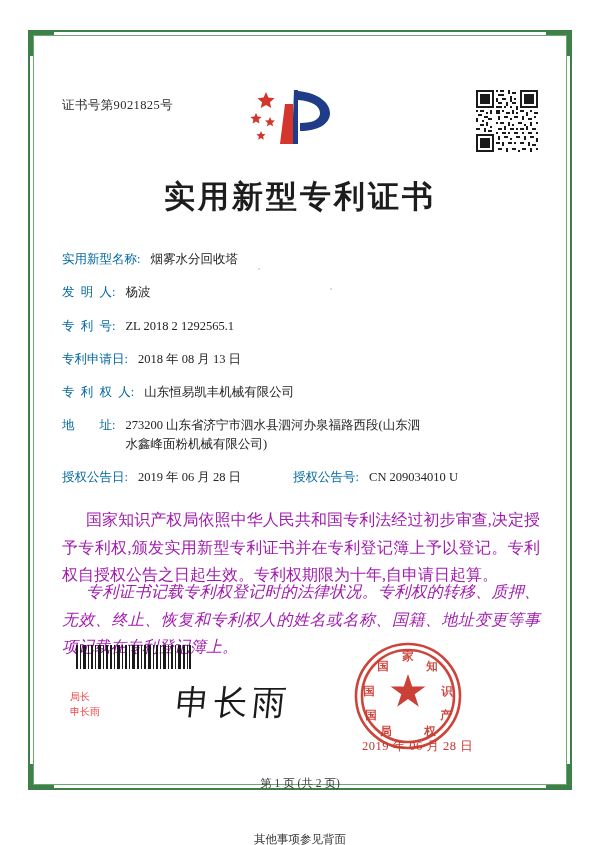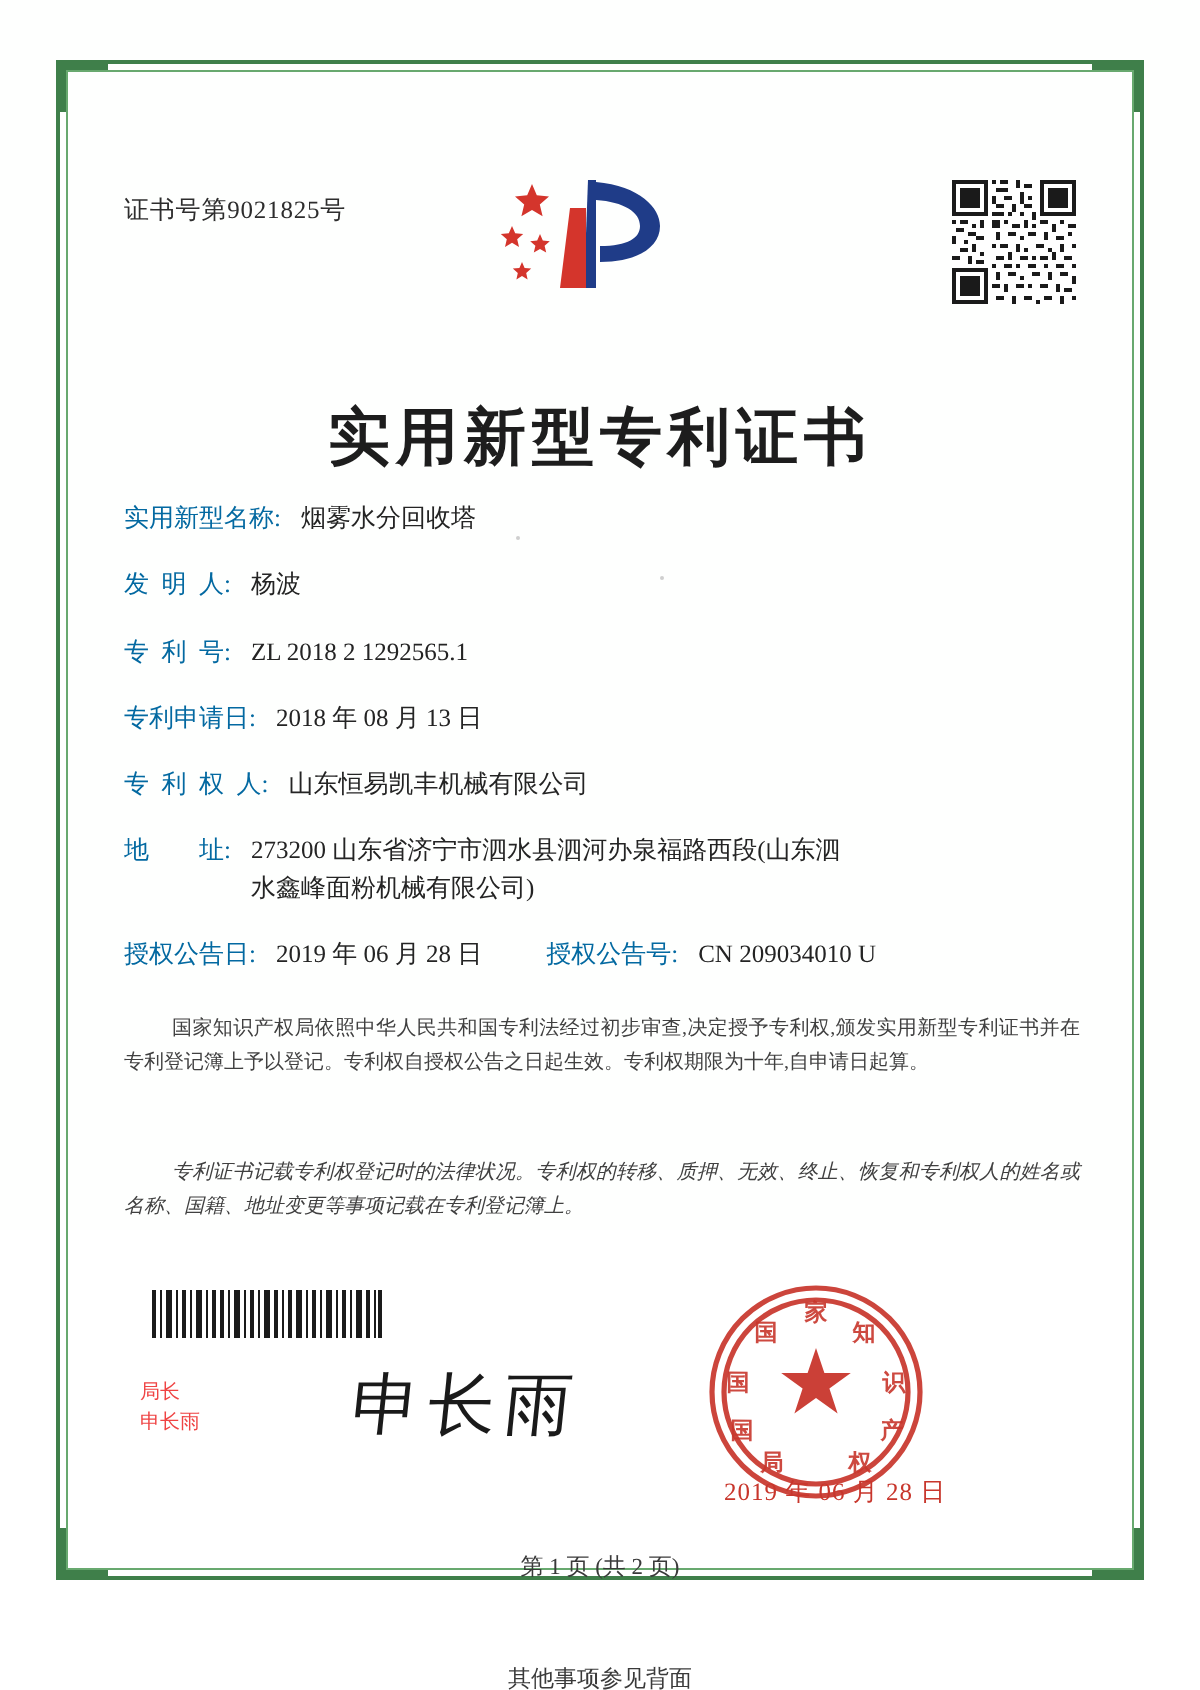--- a/index.html
+++ b/index.html
@@ -76,21 +76,21 @@
     right: 62px;
     top: 90px;
     width: 62px;
     height: 62px;
   }
 
   
   .title {
     position: absolute;
     left: 0;
-    top: 198px;
+    top: 176px;
     width: 600px;
     text-align: center;
     font-size: 31px;
     font-weight: bold;
     letter-spacing: 3px;
     color: #1d1d1d;
     font-family: "DejaVu Serif", serif;
   }
 
   
@@ -113,43 +113,43 @@
     flex: 0 0 auto;
   }
   .row .val {
     color: #242424;
     padding-left: 10px;
   }
   .row.two {
     justify-content: flex-start;
   }
   .row.two .seg2 {
-    margin-left: 32px;
+    margin-left: 52px;
     display: flex;
     justify-content: flex-end;
   }
   .addr-wrap {
     display: flex;
   }
   .addr-wrap .val {
     max-width: 400px;
   }
   .addr-line2 {
     padding-left: 0;
   }
 
   
   .para {
     position: absolute;
     left: 62px;
     width: 478px;
-    font-size: 10px;
+    font-size: 16px;
     line-height: 1.72;
     text-align: justify;
-    color: #404040;
+    color: #a21caf;
     text-indent: 24px;
   }
   .para.p1 { top: 506px; }
   .para.p2 { top: 578px; font-style: italic; }
 
   
   .barcode {
     position: absolute;
     left: 76px;
     top: 645px;

